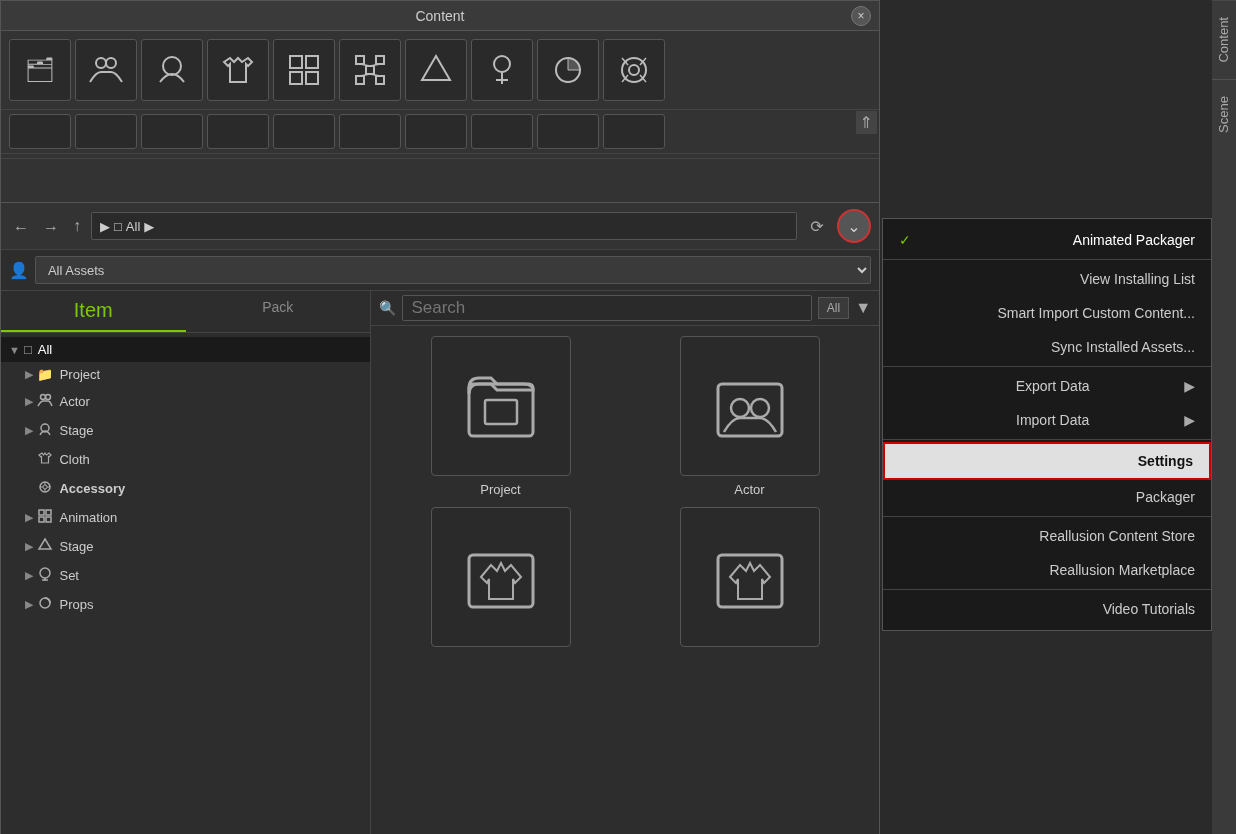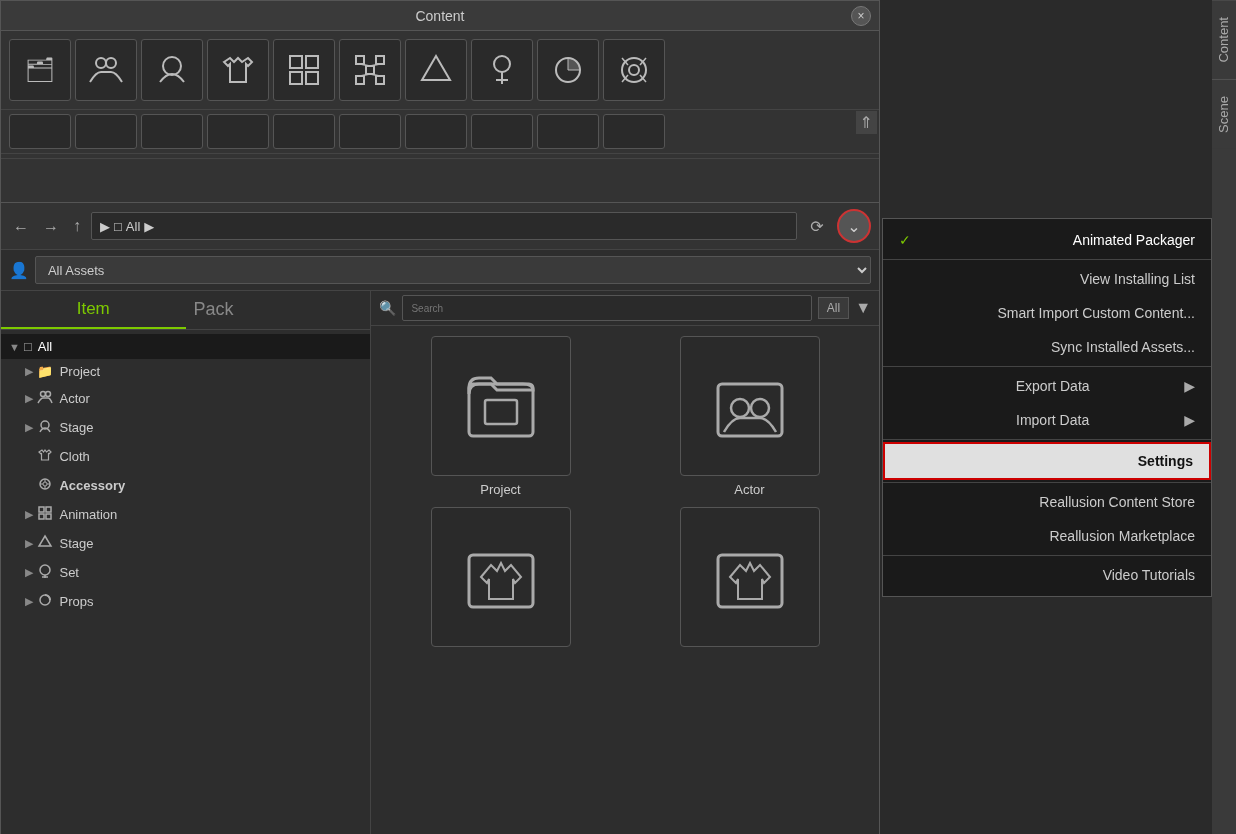--- a/index.html
+++ b/index.html
@@ -228,29 +228,29 @@
     }
     .item-pack-tabs {
       display: flex;
       border-bottom: 1px solid #444;
     }
     .item-tab {
       flex: 1;
       padding: 8px;
       text-align: center;
       cursor: pointer;
-      font-size: 17px;
+      font-size: 20px;
     }
     .item-tab.active { color: #7dc900; border-bottom: 2px solid #7dc900; }
     .pack-tab {
       flex: 1;
       padding: 8px;
-      text-align: left;
-      cursor: pointer;
-      font-size: 18px;
+      text-align: center;
+      cursor: pointer;
+      font-size: 14px;
       color: #888;
     }
 
     .tree-area {
       flex: 1;
       overflow-y: auto;
       padding: 4px 0;
     }
     .tree-item {
       display: flex;
@@ -295,21 +295,21 @@
       gap: 6px;
       border-bottom: 1px solid #444;
     }
     .search-input {
       flex: 1;
       background: #2a2a2a;
       border: 1px solid #555;
       color: #ccc;
       height: 26px;
       padding: 0 8px;
-      font-size: 10px;
+      font-size: 17px;
       border-radius: 2px;
     }
     .search-icon { color: #888; font-size: 14px; }
     .all-btn {
       background: #3a3a3a;
       border: 1px solid #555;
       color: #aaa;
       padding: 3px 8px;
       font-size: 12px;
       cursor: pointer;
@@ -769,20 +769,24 @@
     <span class="arrow-right">▶</span>
   </div>
 
   <div class="dropdown-separator"></div>
 
   <div class="dropdown-item highlighted">
     <span style="margin-right:22px;"></span>
     <span>Settings</span>
   </div>
 
+  <div class="dropdown-item">
+    <span style="margin-right:22px;"></span>
+    <span>Packager</span>
+  </div>
 
   <div class="dropdown-separator"></div>
 
   <div class="dropdown-item">
     <span style="margin-right:22px;"></span>
     <span>Reallusion Content Store</span>
   </div>
 
   <div class="dropdown-item">
     <span style="margin-right:22px;"></span>

